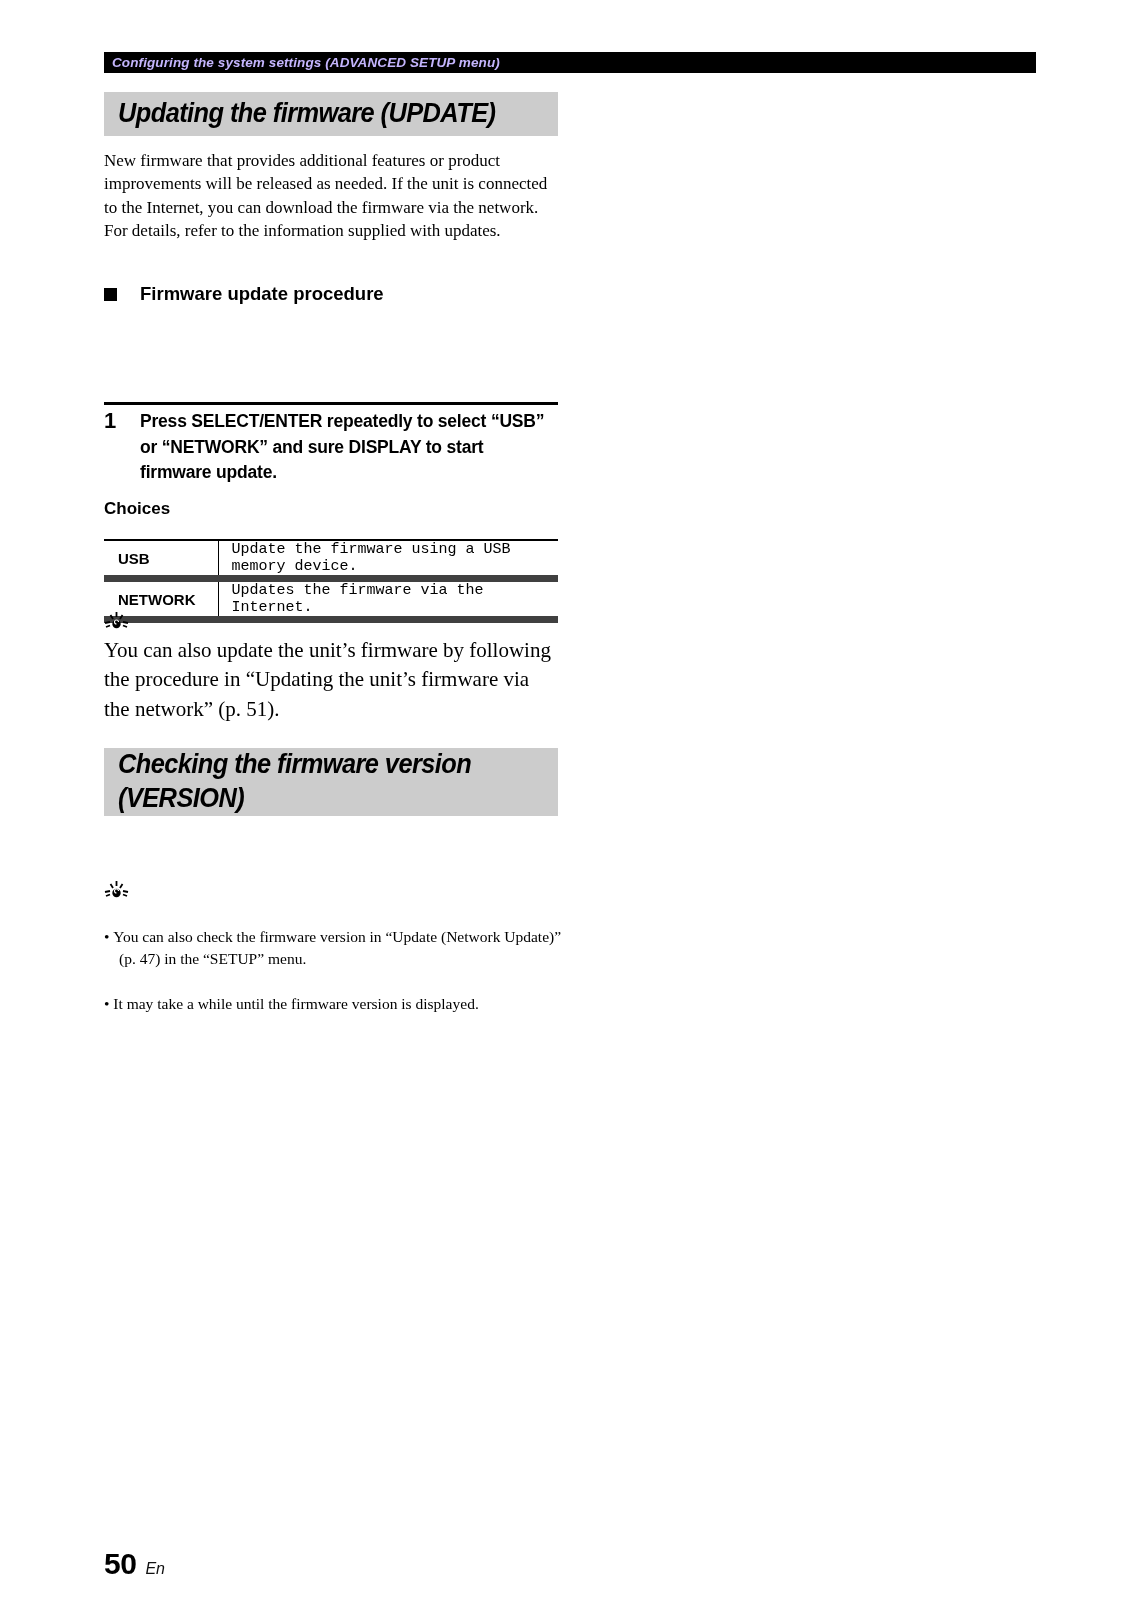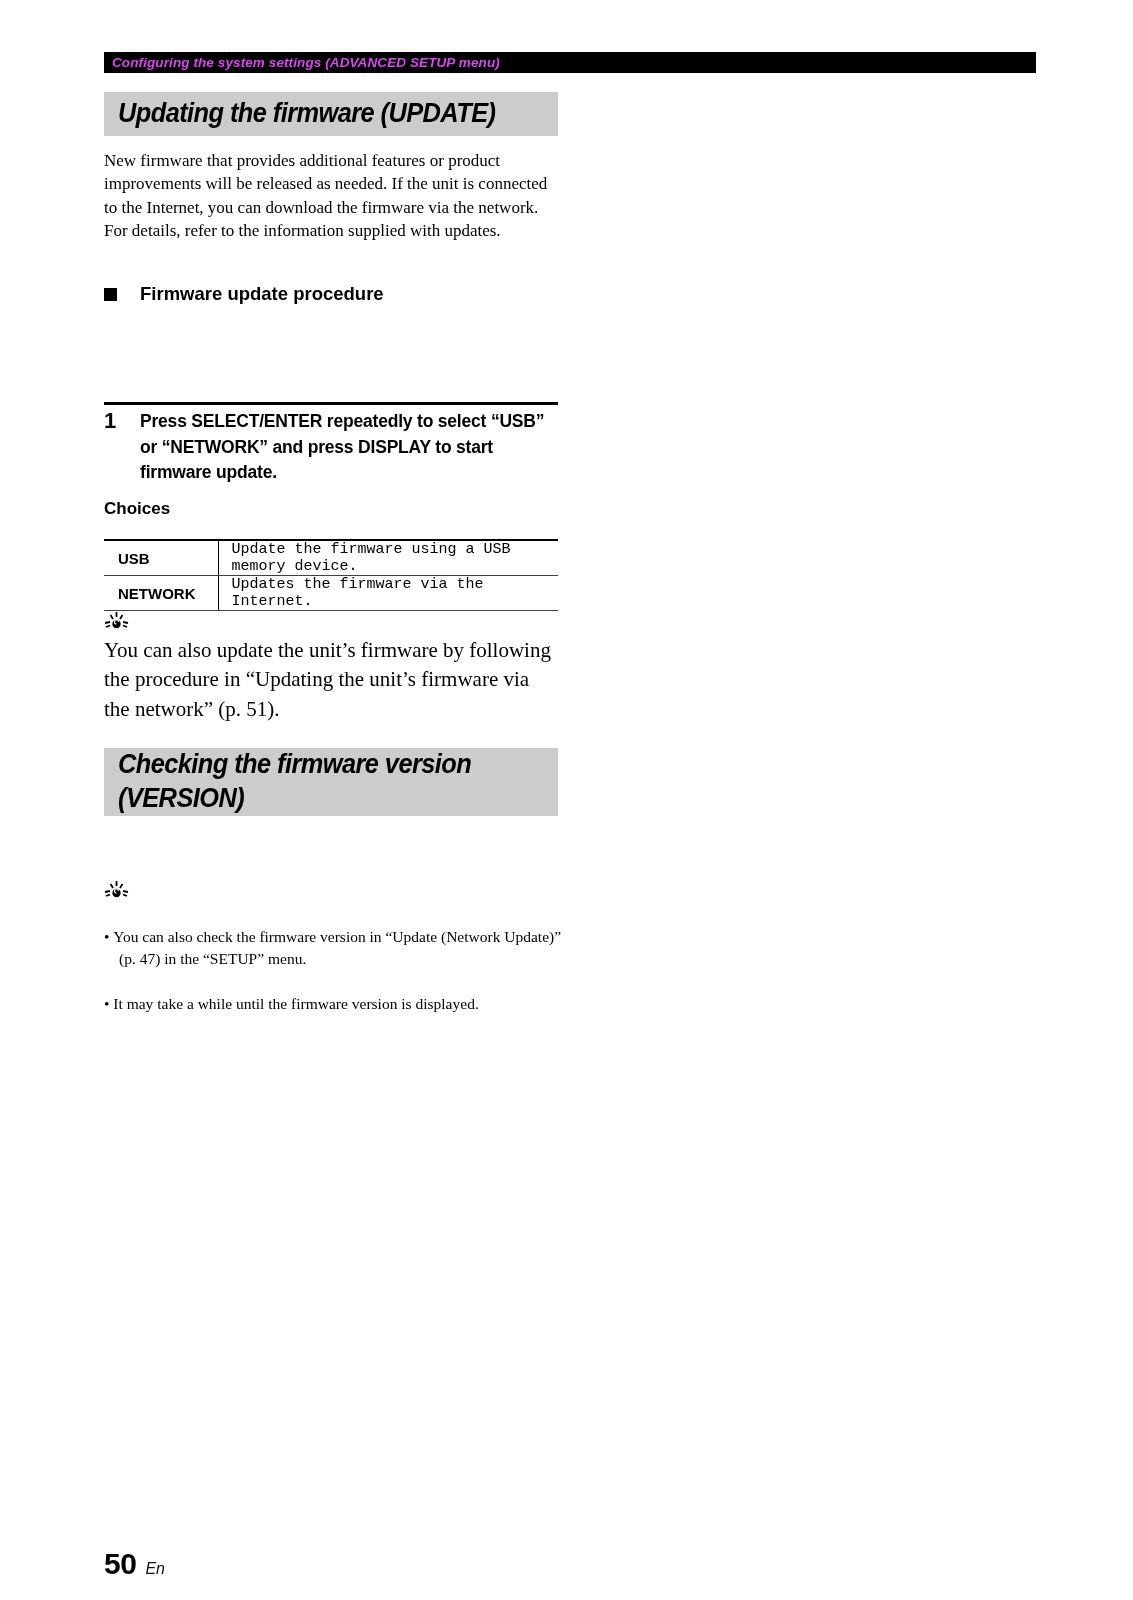--- a/index.html
+++ b/index.html
@@ -14,21 +14,21 @@
     overflow: hidden;
   }
   .col { position: absolute; left: 104px; width: 454px; }
 
   
   .header-bar {
     position: absolute;
     left: 104px; top: 52px;
     width: 932px; height: 21px;
     background: #000;
-    color: #d946ef;
+    color: #c4b5fd;
     display: flex; align-items: center;
     padding-left: 8px;
     font-family: "Liberation Sans", sans-serif;
     font-weight: bold; font-style: italic;
     font-size: 13.5px;
     letter-spacing: 0.1px;
   }
 
   
   .section-title {
@@ -79,21 +79,21 @@
   #choices-label {
     position: absolute; left: 104px; top: 499px;
     font-family: "Liberation Sans", sans-serif;
     font-weight: bold; font-size: 17px;
   }
   #choices-table {
     position: absolute; left: 104px; top: 539px; width: 454px;
     border-collapse: collapse;
   }
   #choices-table td {
-    border-bottom: 1px solid #404040;
+    border-bottom: 7px solid #404040;
     height: 31px;
     vertical-align: middle;
   }
   #choices-table tr:first-child td { border-top: 2px solid #000; }
   #choices-table td.opt {
     width: 114px;
     border-right: 1px solid #000;
     font-family: "Liberation Sans", sans-serif;
     font-weight: bold; font-size: 15px;
     padding-left: 14px;
@@ -145,21 +145,21 @@
   <div id="procedure-heading">
     <span class="square-marker"></span>
     <span>Firmware update procedure</span>
   </div>
 
 
   <div class="step-rule"></div>
 
   <div class="step-row">
     <div class="step-number">1</div>
-    <div class="step-text">Press SELECT/ENTER repeatedly to select “USB” or “NETWORK” and press DISPLAY to start firmware update.</div>
+    <div class="step-text">Press SELECT/ENTER repeatedly to select “USB” or “NETWORK” and sure DISPLAY to start firmware update.</div>
   </div>
 
   <div id="choices-label">Choices</div>
 
   <table id="choices-table">
     <tbody>
         <tr>
       <td class="opt">USB</td>
       <td class="desc">Update the firmware using a USB memory device.</td>
     </tr>

